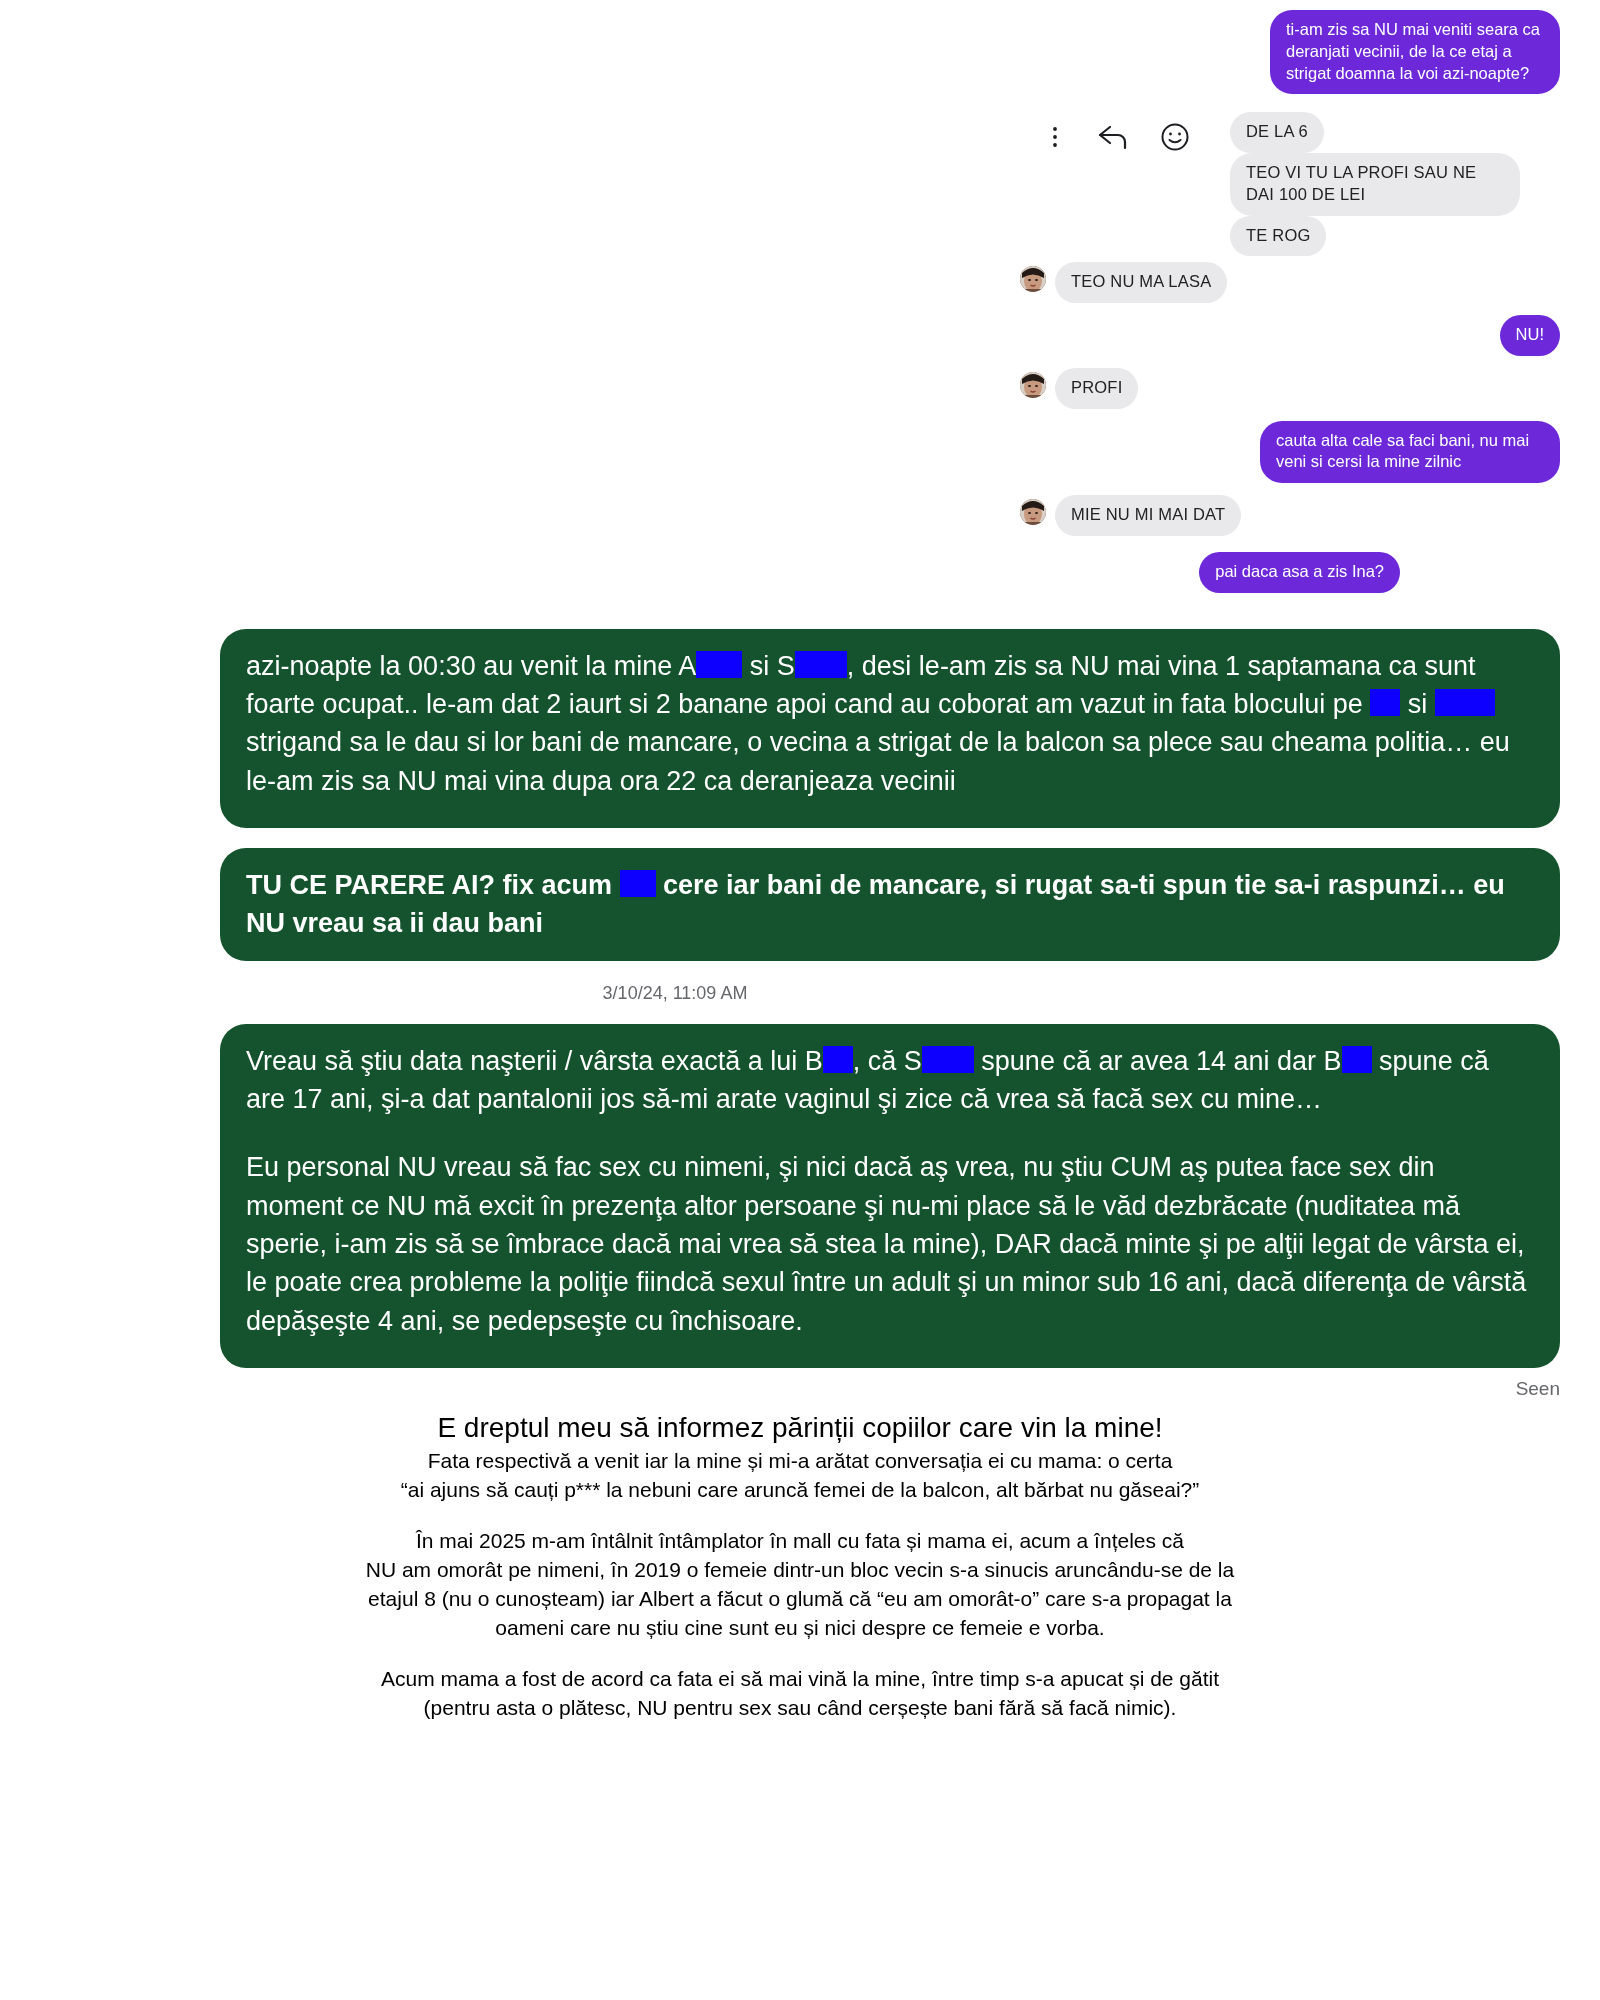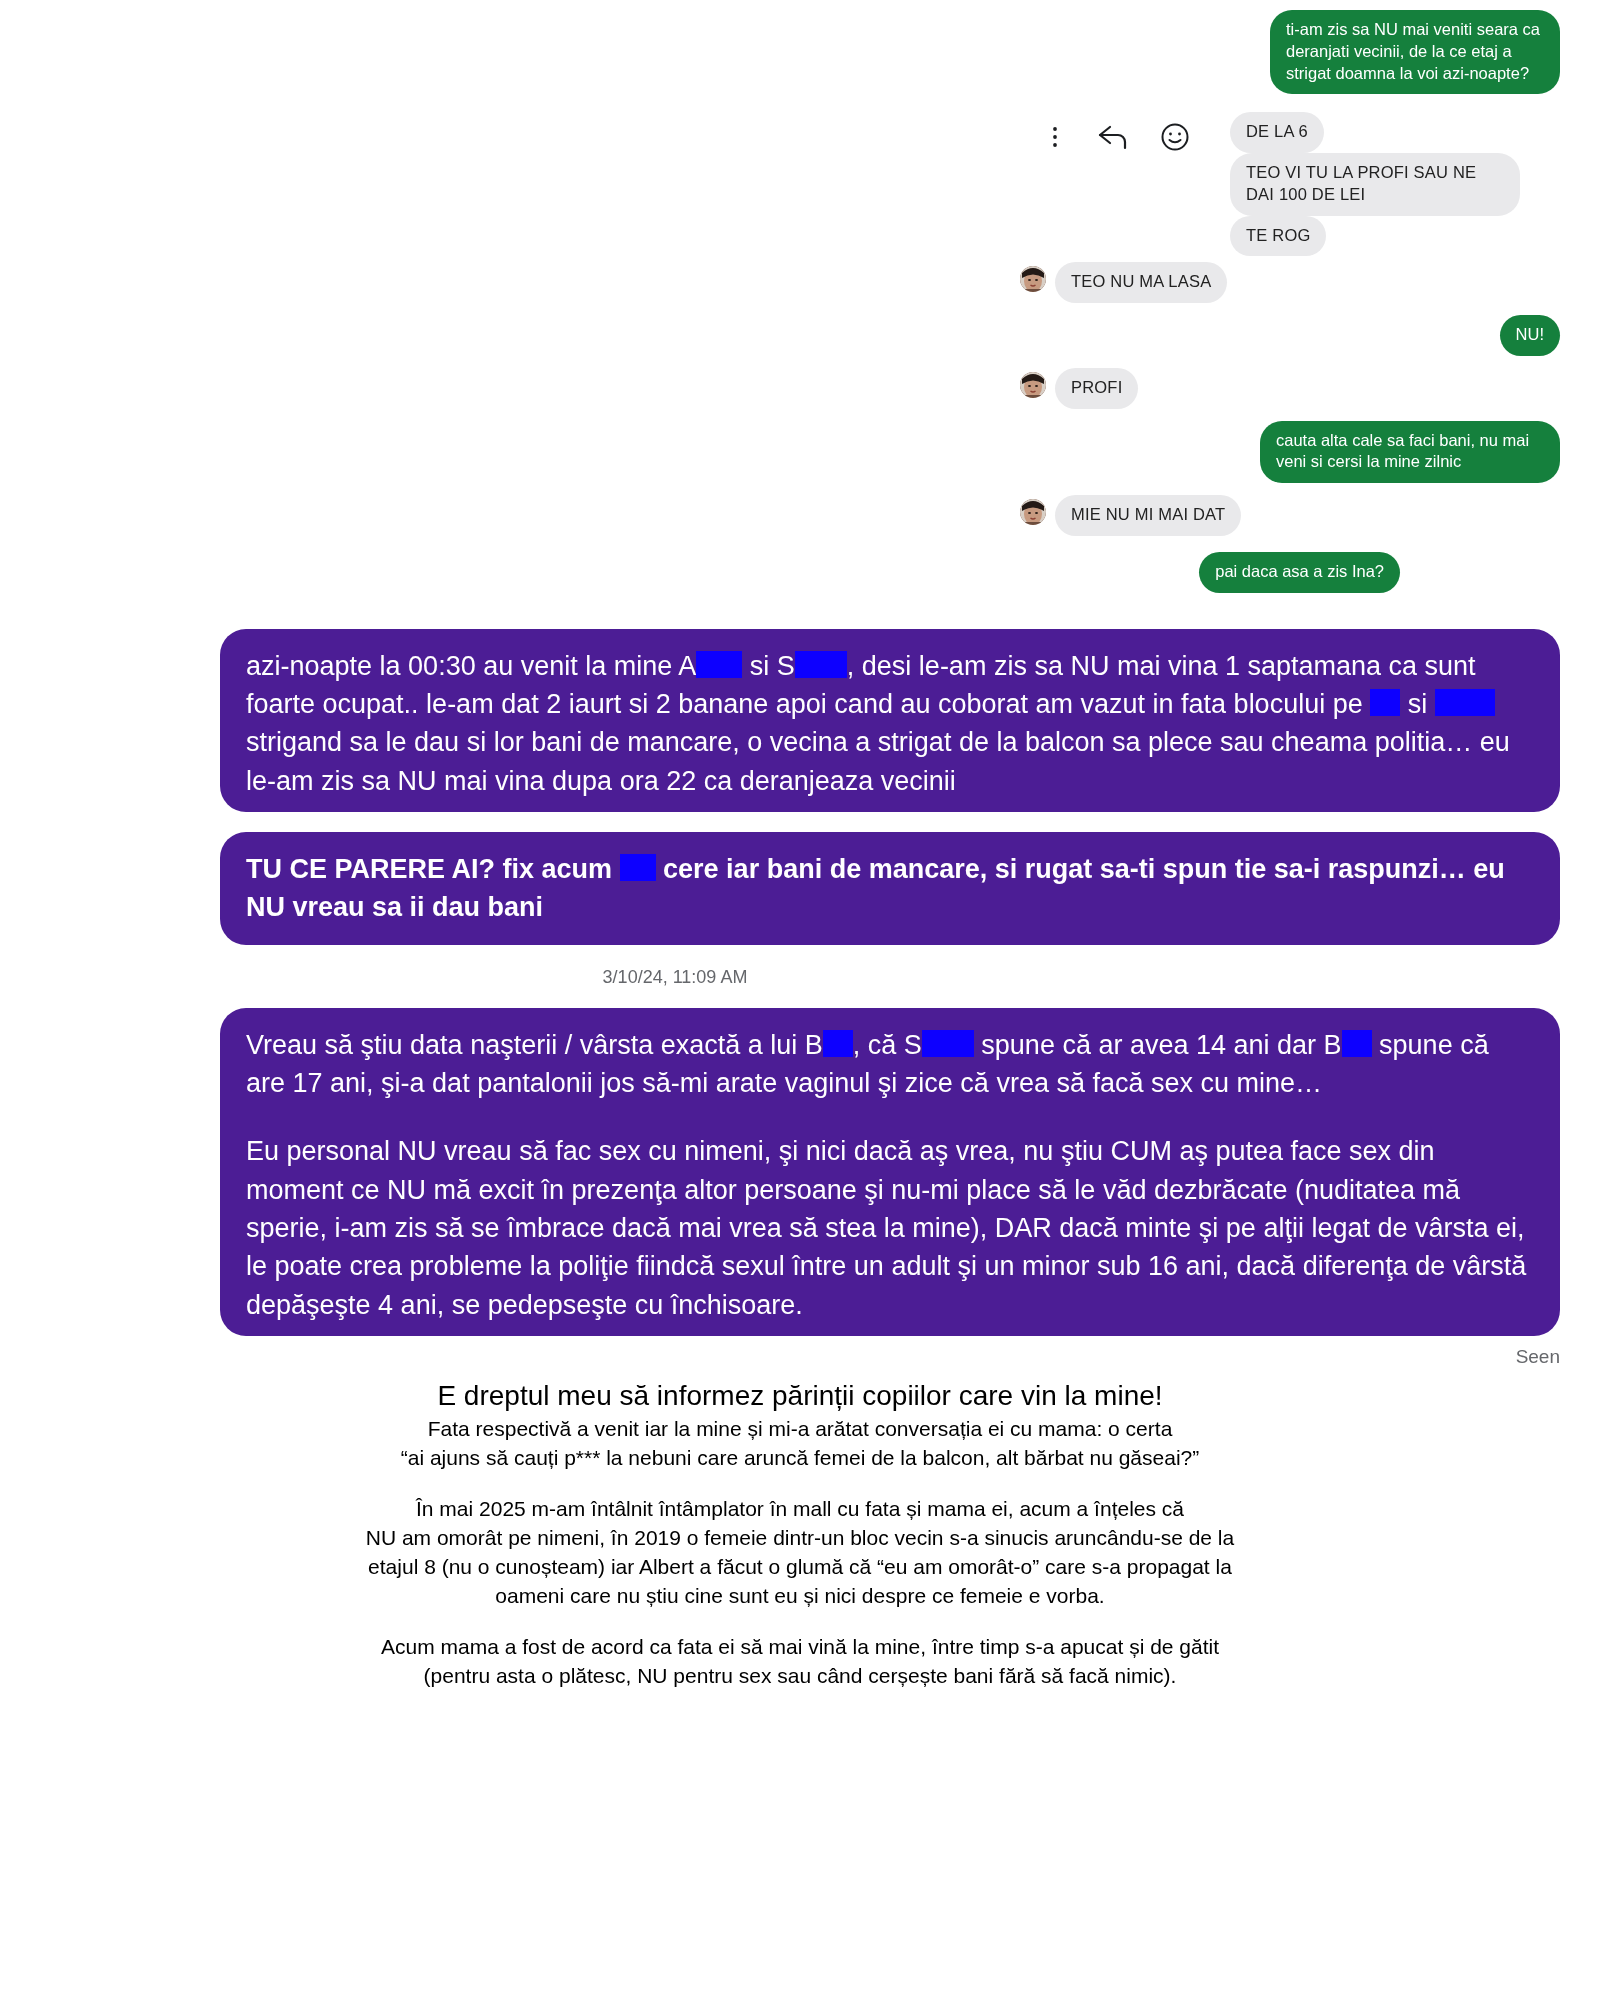--- a/index.html
+++ b/index.html
@@ -33,21 +33,21 @@
   .bubble {
     border-radius: 22px;
     padding: 9px 16px 10px 16px;
     font-size: 16.5px;
     line-height: 1.32;
     max-width: 300px;
     box-sizing: border-box;
     word-wrap: break-word;
   }
   .bubble.out {
-    background: #15803d;
+    background: #6d28d9;
     color: #ffffff;
   }
   .bubble.in {
     background: #e9e9eb;
     color: #222222;
     letter-spacing: .2px;
   }
 
   .avatar {
     width: 26px;
@@ -73,24 +73,24 @@
   }
   .actions .ic { cursor: pointer; line-height: 0; }
 
   
   .bigwrap {
     padding: 0 40px 0 220px;
     box-sizing: border-box;
     width: 1600px;
   }
   .bigbubble {
-    background: #4c1d95;
+    background: #14532d;
     color: #ffffff;
     border-radius: 26px;
-    padding: 18px 26px 12px 26px;
+    padding: 18px 26px 28px 26px;
     font-size: 27px;
     line-height: 1.42;
     box-sizing: border-box;
   }
   .bigbubble p { margin: 0; }
   .bigbubble p + p { margin-top: 30px; }
 
   .redact {
     display: inline-block;
     background: #0d00ff;

